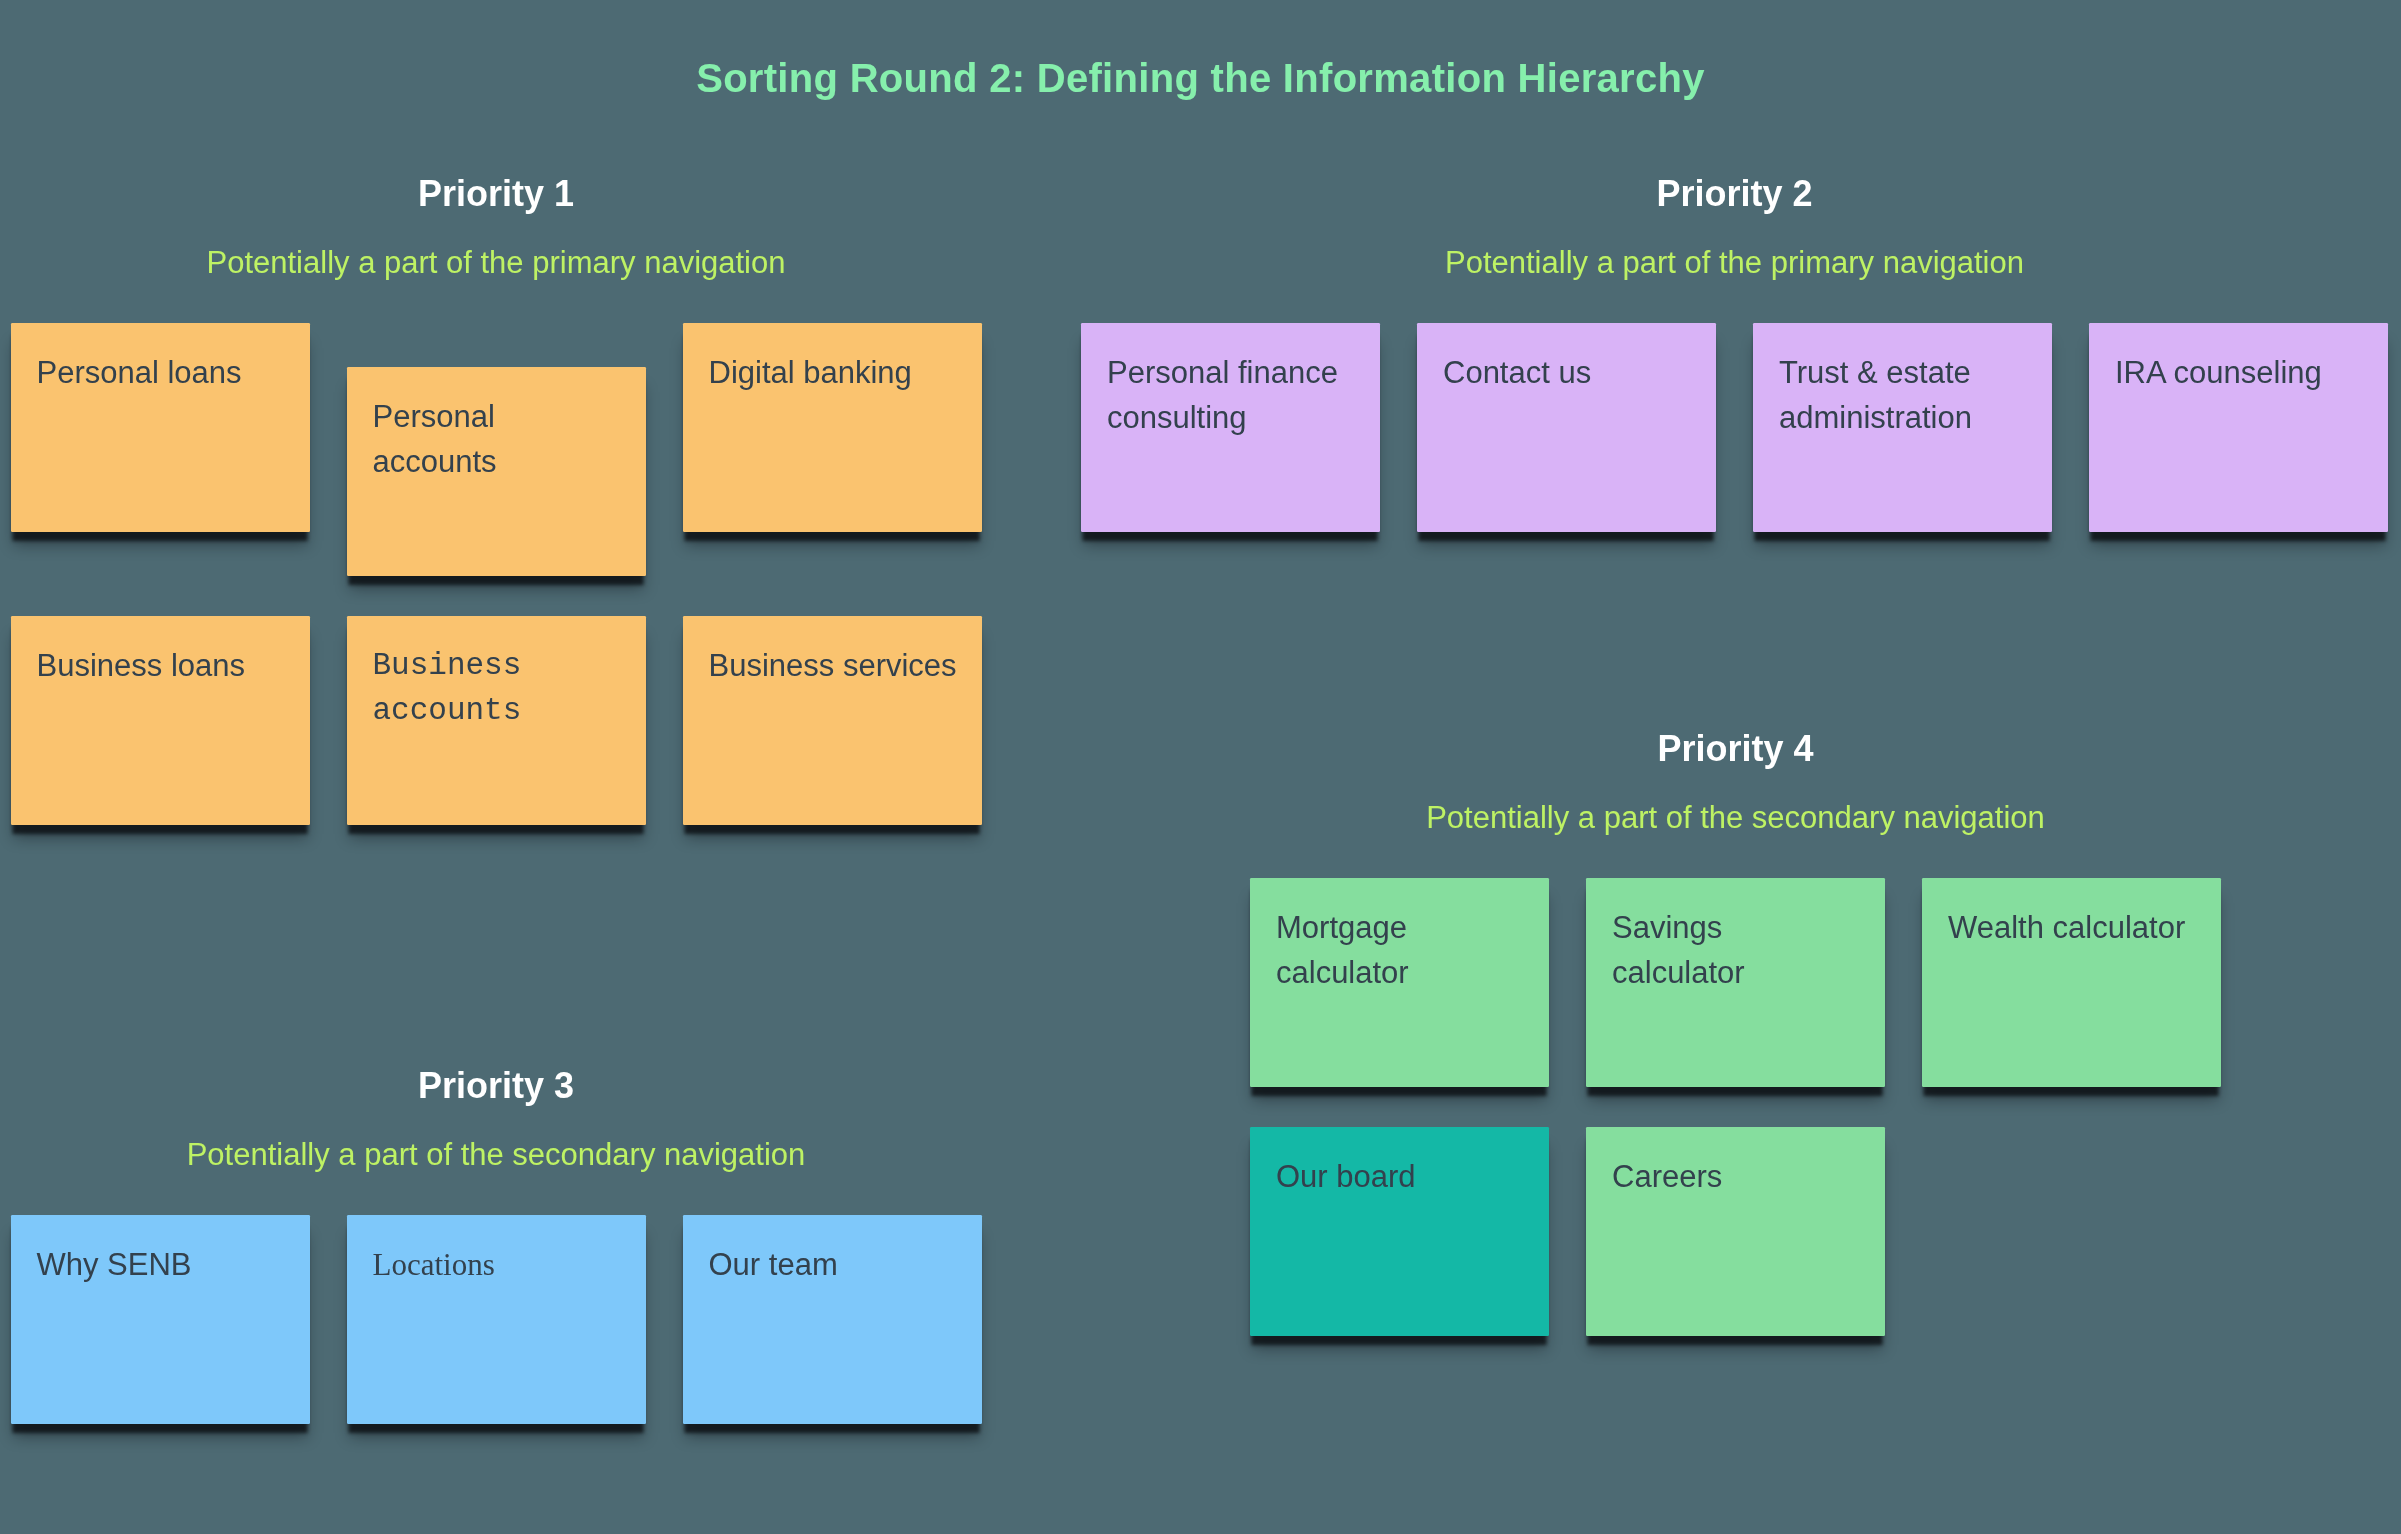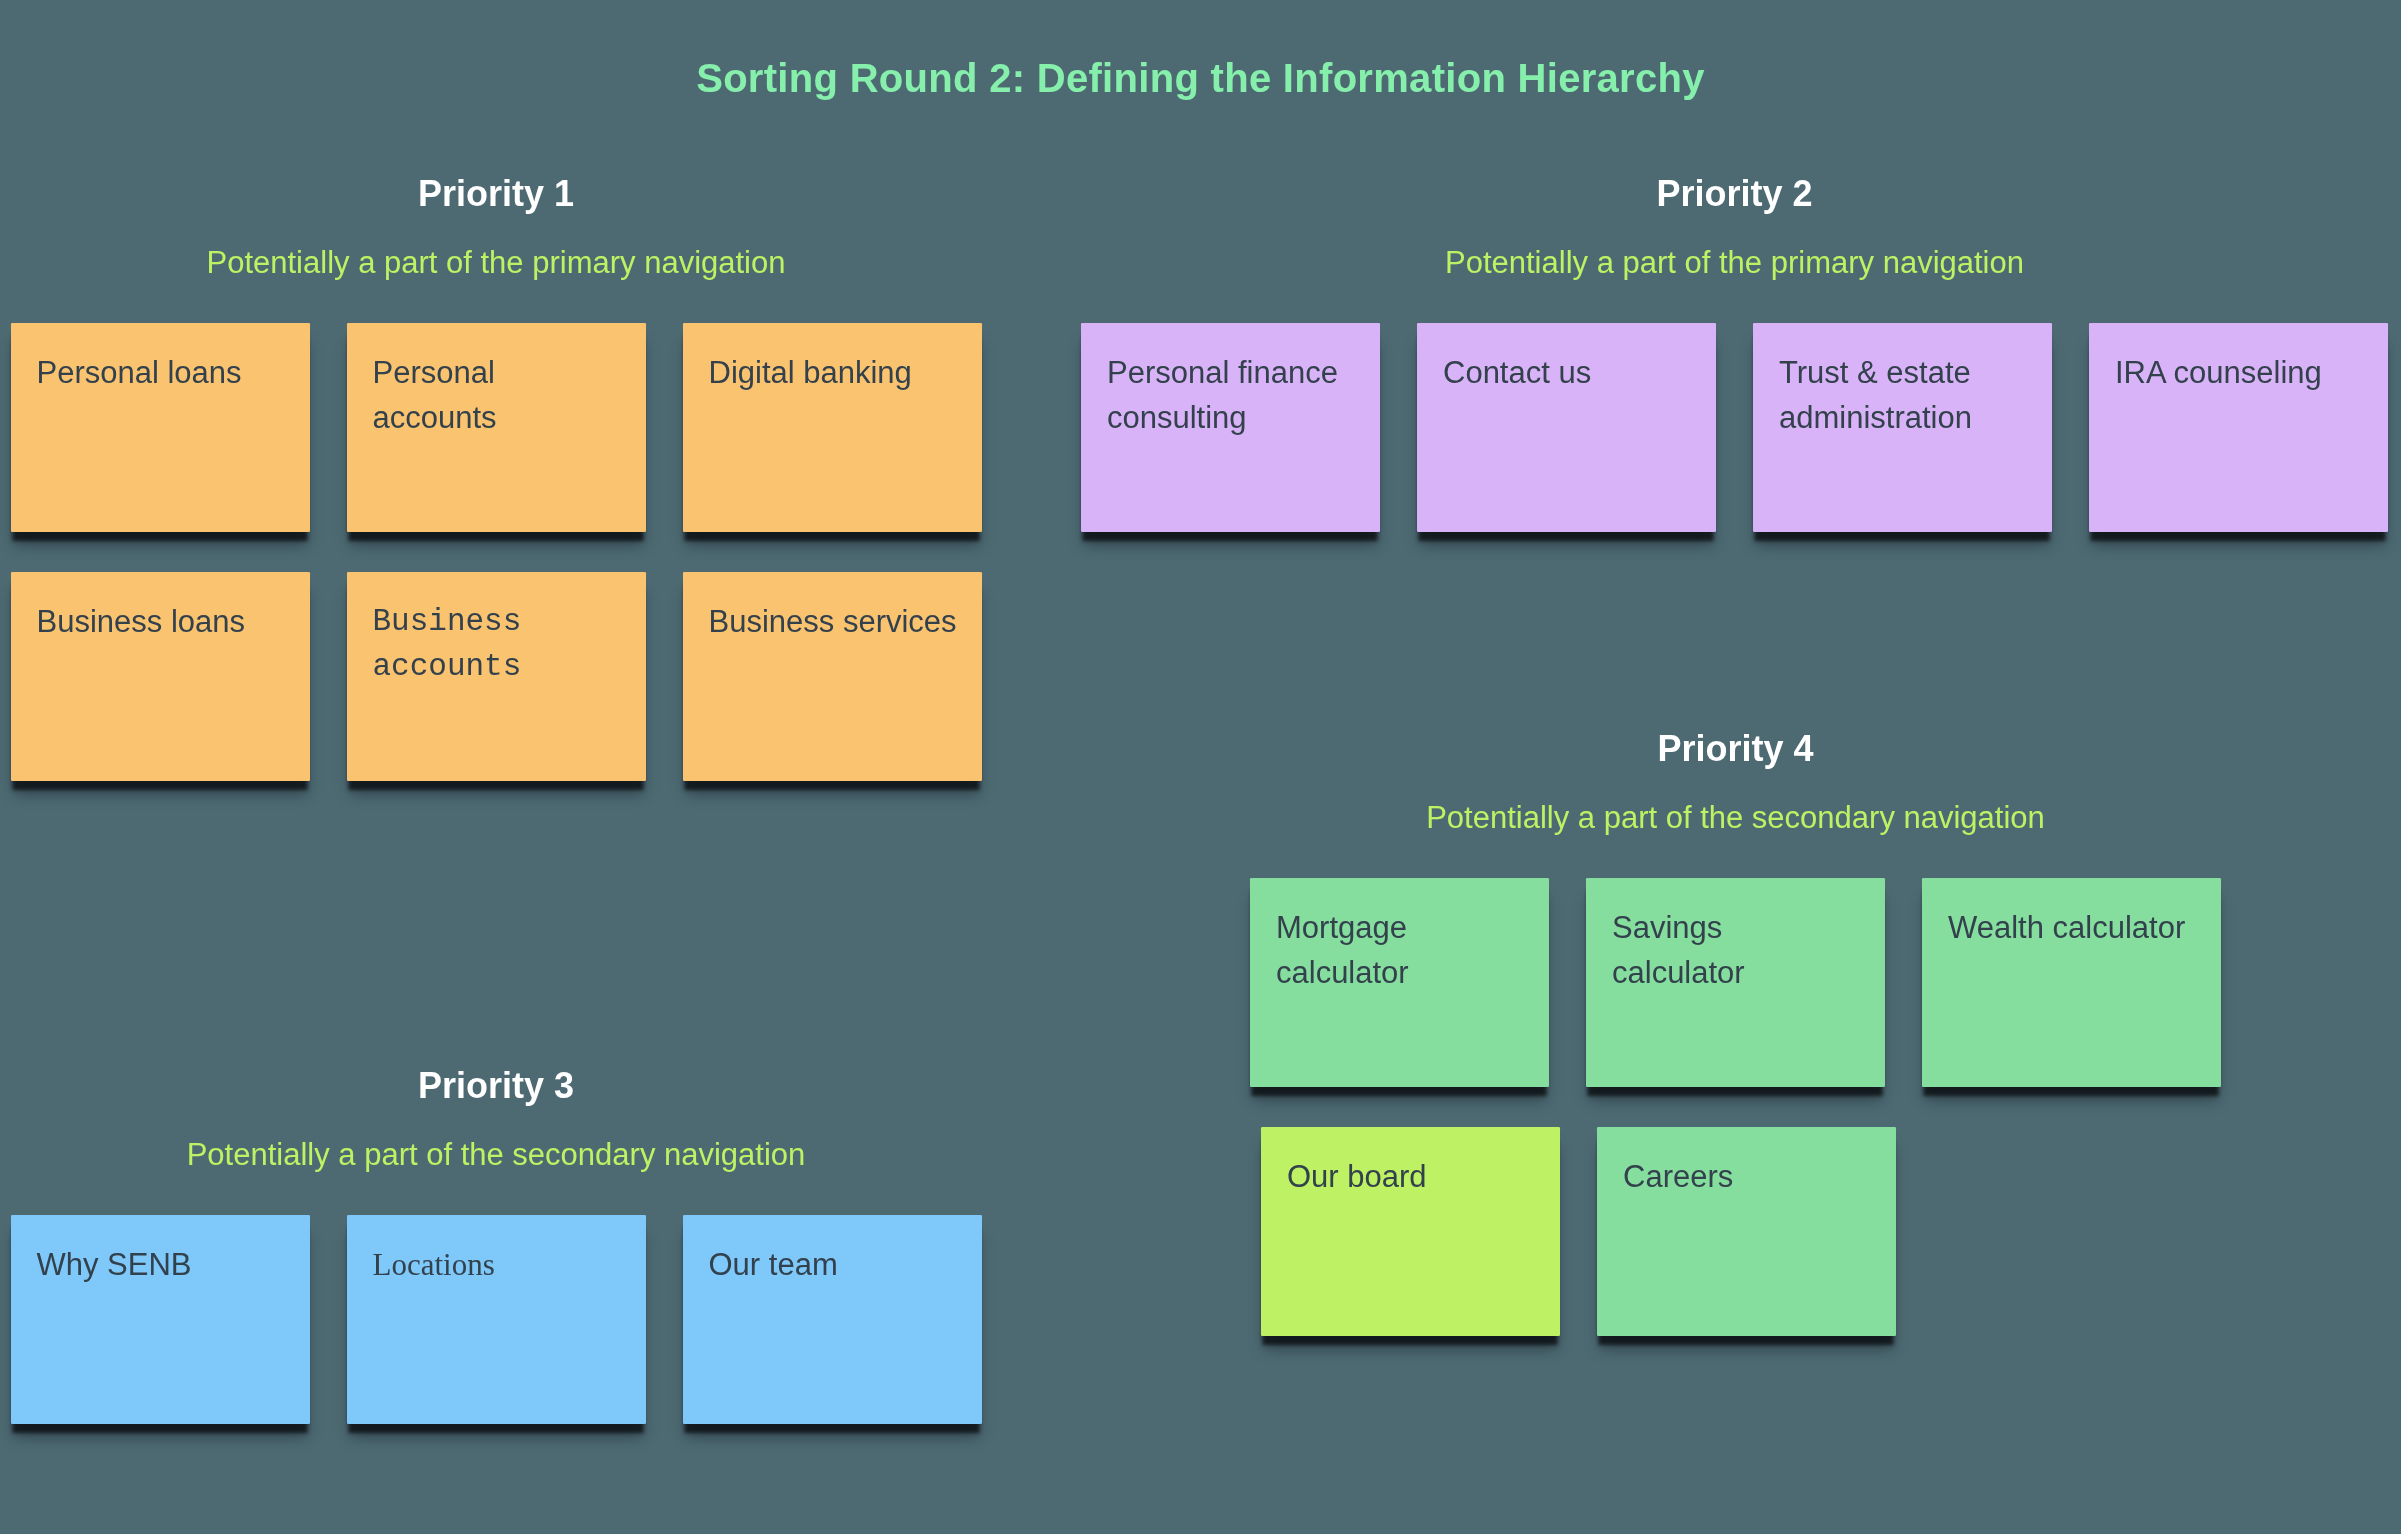--- a/index.html
+++ b/index.html
@@ -80,21 +80,21 @@
 <h1 class="board-title">Sorting Round 2: Defining the Information Hierarchy</h1>
 
 <section class="group" id="group-0">
   <h2 class="group-heading">Priority 1</h2>
   <p class="group-subtitle">Potentially a part of the primary navigation</p>
   <div class="rows">
       <div class="row">
         <div class="note" style="background: rgb(250, 195, 111);">
           <span>Personal loans</span>
         </div>
-        <div class="note" style="background: rgb(250, 195, 111);">
+        <div class="note" style="background: rgb(250, 195, 111); margin-top: 44px;">
           <span>Personal
 accounts</span>
         </div>
         <div class="note" style="background: rgb(250, 195, 111);">
           <span>Digital banking</span>
         </div>
       </div>
       <div class="row">
         <div class="note" style="background: rgb(250, 195, 111);">
           <span>Business loans</span>
@@ -144,21 +144,21 @@
         </div>
         <div class="note" style="background: rgb(133, 222, 158);">
           <span>Savings
 calculator</span>
         </div>
         <div class="note" style="background: rgb(133, 222, 158);">
           <span>Wealth calculator</span>
         </div>
       </div>
       <div class="row">
-        <div class="note" style="background: #bef264; margin-left: 11px;">
+        <div class="note" style="background: #14b8a6;">
           <span>Our board</span>
         </div>
         <div class="note" style="background: rgb(133, 222, 158);">
           <span>Careers</span>
         </div>
       </div>
     </div>
 </section>
 
 <section class="group" id="group-3">

